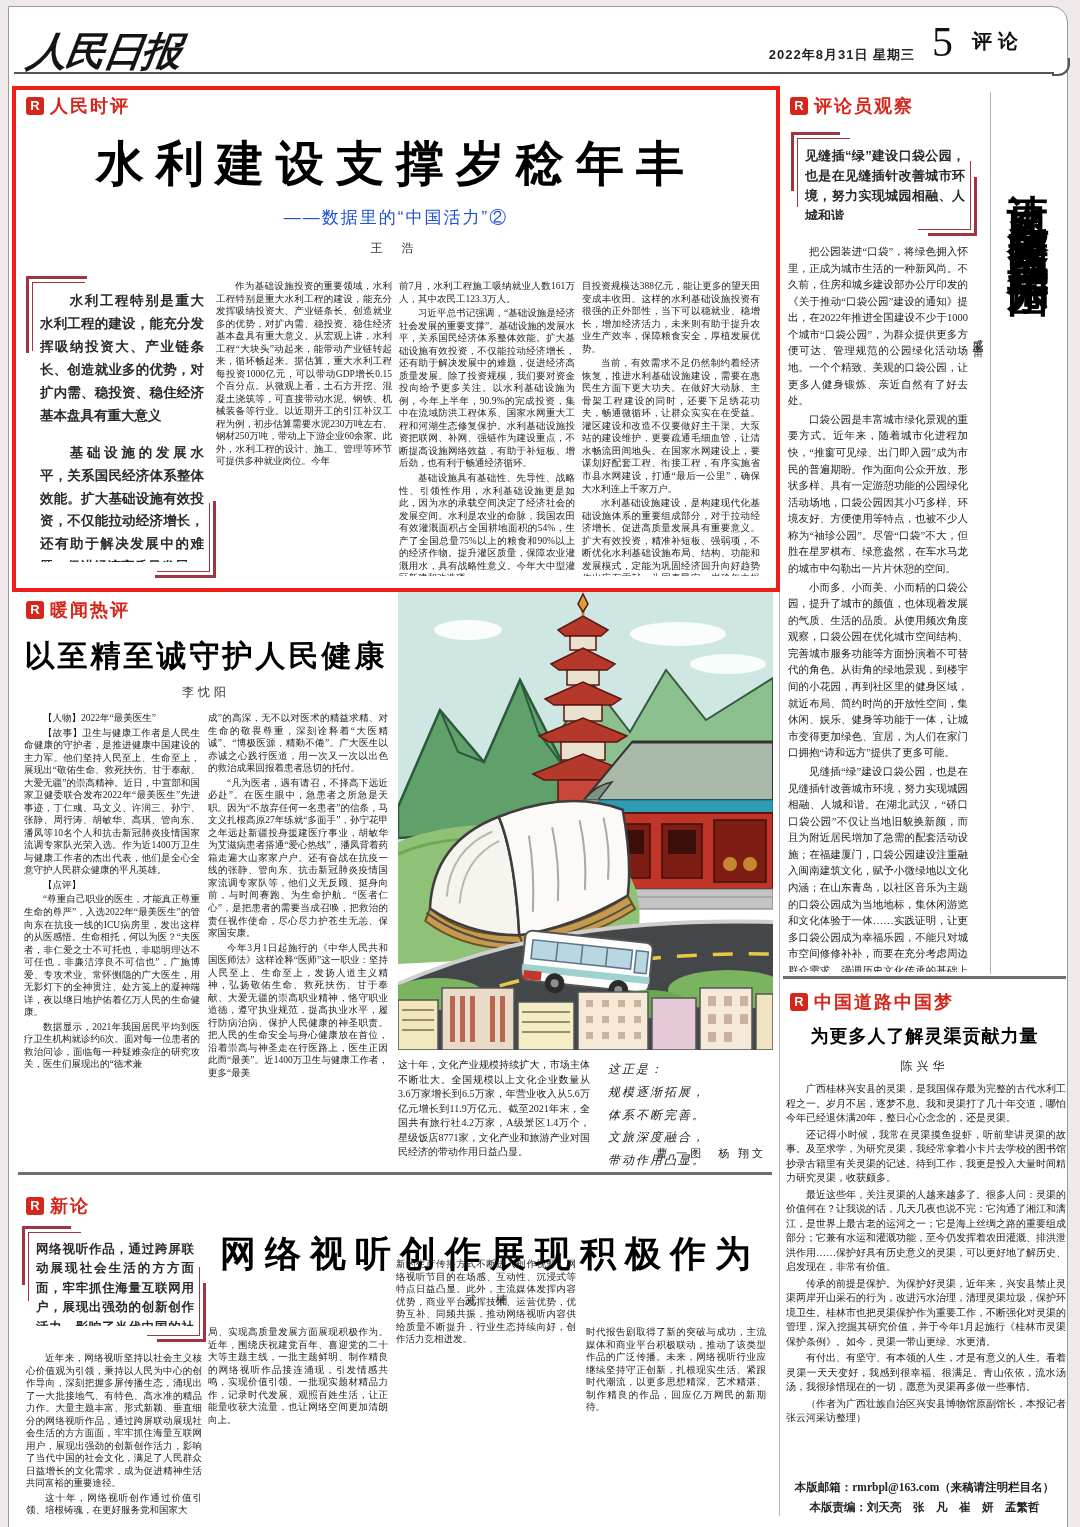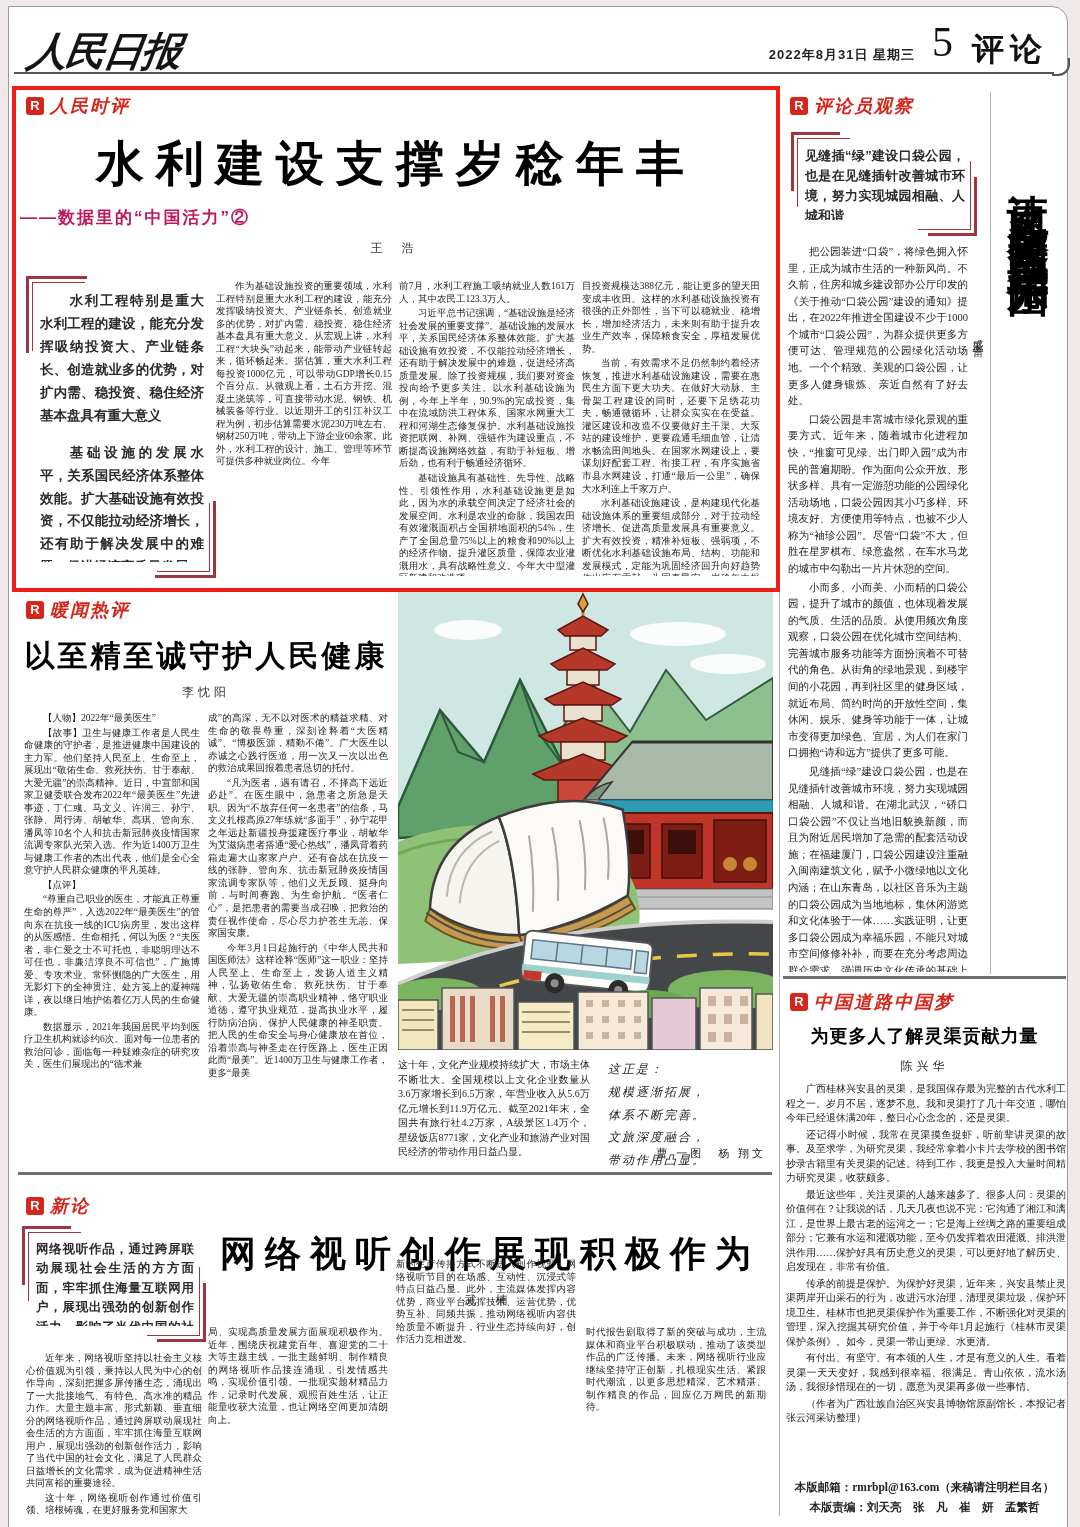--- a/index.html
+++ b/index.html
@@ -6,32 +6,32 @@
   #canvas{position:relative;width:1080px;height:1527px;background:#efe9ea;overflow:hidden;
           font-family:"Liberation Sans",sans-serif;}
   .sheet{position:absolute;left:8px;top:6px;width:1058px;height:1521px;background:#fff;
          border:1.5px solid #9a9a9a;border-radius:0 16px 0 0;}
   .abs{position:absolute;}
   
   .masthead{font-family:"Liberation Serif",serif;font-weight:bold;font-style:italic;
             font-size:40px;color:#141414;transform:skewX(-8deg);letter-spacing:-2px;}
   .hdate{font-size:13px;font-weight:bold;color:#222;letter-spacing:1px;text-align:right;}
   .pageno{font-size:42px;color:#111;font-family:"Liberation Serif",serif;}
-  .pagesec{font-size:32px;font-weight:900;color:#111;letter-spacing:6px;text-align:center;}
+  .pagesec{font-size:20px;font-weight:900;color:#111;letter-spacing:6px;text-align:center;}
   .hrule{border-bottom:2.5px solid #555;}
   .hhook{width:16px;height:16px;border-right:2.5px solid #555;border-bottom:2.5px solid #555;
          border-bottom-right-radius:12px;}
   
   .badge{display:flex;align-items:center;}
   .rb{width:18px;height:18px;background:#d6261c;color:#fff;font-weight:bold;font-size:13px;
       line-height:18px;text-align:center;border-radius:3px;margin-right:6px;flex:0 0 auto;}
-  .sl{color:#d6261c;font-weight:900;font-size:18px;letter-spacing:2px;font-style:italic;}
+  .sl{color:#d6261c;font-weight:900;font-size:18px;letter-spacing:2px;}
   
   .h-main{font-weight:900;color:#000;text-align:center;font-size:48px;letter-spacing:12px;}
-  .h-sub{font-weight:bold;color:#be185d;text-align:left;font-size:17px;letter-spacing:2px;}
+  .h-sub{font-weight:normal;color:#1d4ed8;text-align:center;font-size:17px;letter-spacing:2px;}
   .h-author{color:#333;text-align:center;font-size:12px;letter-spacing:8px;
             font-family:"Liberation Serif",serif;}
   .h-nuanwen{font-weight:900;color:#000;text-align:center;font-size:30px;letter-spacing:3px;}
   .h-xinlun{font-weight:900;color:#000;text-align:center;font-size:36px;letter-spacing:9px;}
   .h-daolu{font-weight:900;color:#000;text-align:center;font-size:18px;letter-spacing:1px;}
   .vtitle{writing-mode:vertical-rl;font-weight:900;font-size:42px;color:#000;letter-spacing:7px;}
   .vauthor{writing-mode:vertical-rl;font-size:11px;color:#222;letter-spacing:4px;
            font-family:"Liberation Serif",serif;}
   
   .bodycol{font-family:"Liberation Serif",serif;font-size:9.5px;line-height:1.32;

